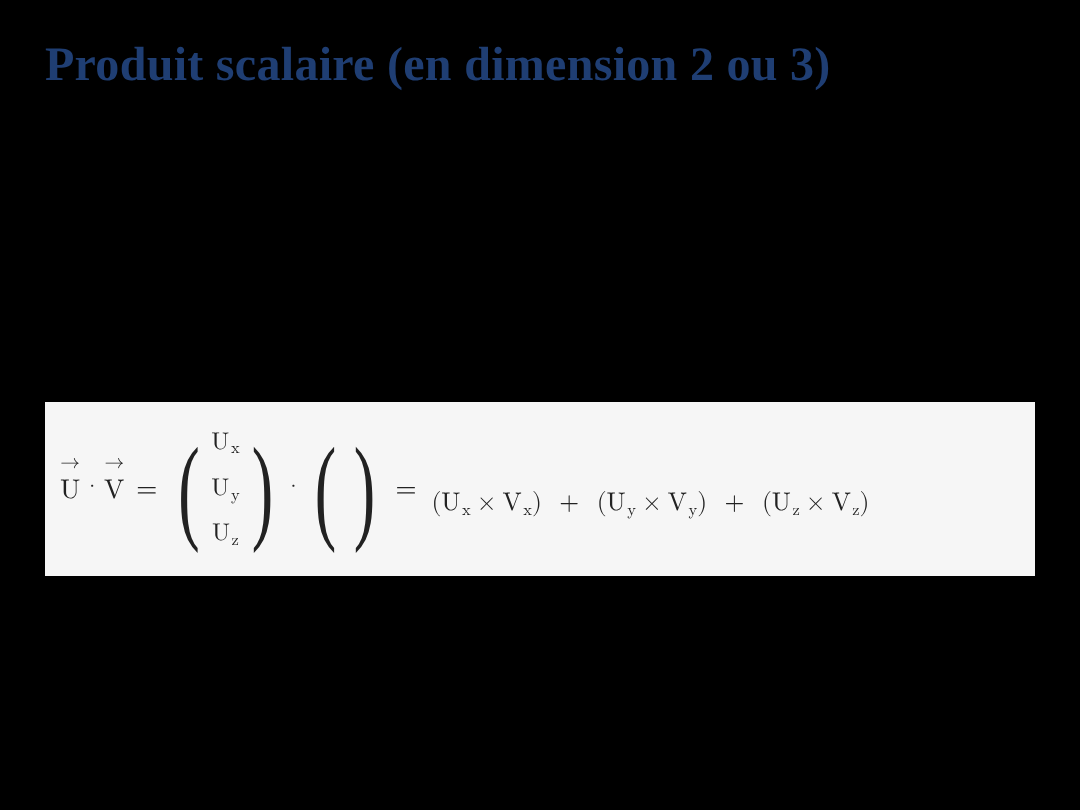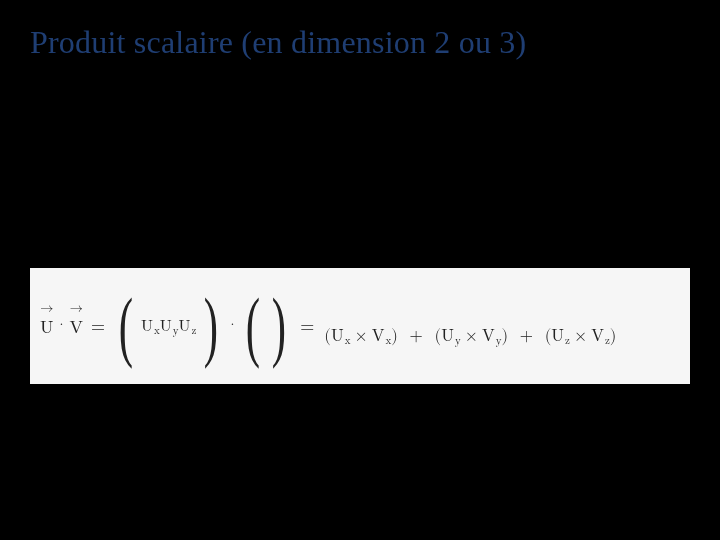--- a/index.html
+++ b/index.html
@@ -15,21 +15,21 @@
     position: relative;
     width: 720px;
     height: 540px;
   }
   .title {
     position: absolute;
     left: 30px;
     top: 24px;
     color: #1f3e73;
     font-size: 32px;
-    font-weight: normal;
+    font-weight: bold;
     letter-spacing: 0.2px;
   }
   .formula-box {
     position: absolute;
     left: 30px;
     top: 268px;
     width: 660px;
     height: 116px;
     background: #f6f6f6;
     display: flex;
@@ -73,21 +73,21 @@
   }
   .paren .bracket {
     font-size: 78px;
     line-height: 0.9;
     font-weight: 200;
     transform: scaleX(0.55);
     font-family: "Times New Roman", serif;
   }
   .col {
     display: flex;
-    flex-direction: row;
+    flex-direction: column;
     align-items: center;
     line-height: 1.9;
     font-size: 16px;
     margin: 0 2px;
   }
   .sub {
     font-size: 11px;
     vertical-align: -3px;
     margin-left: 1px;
   }

